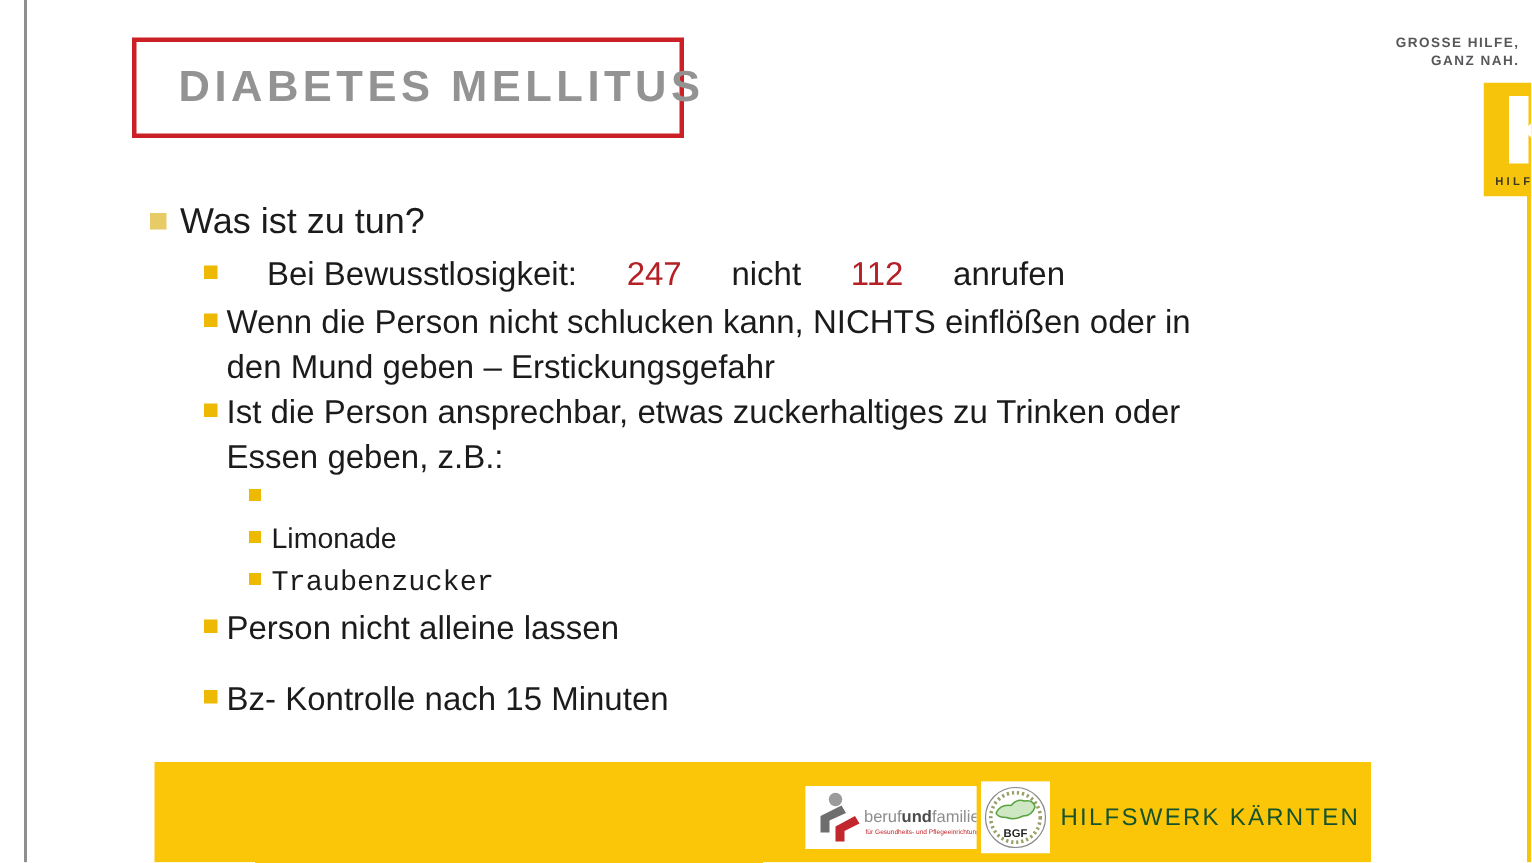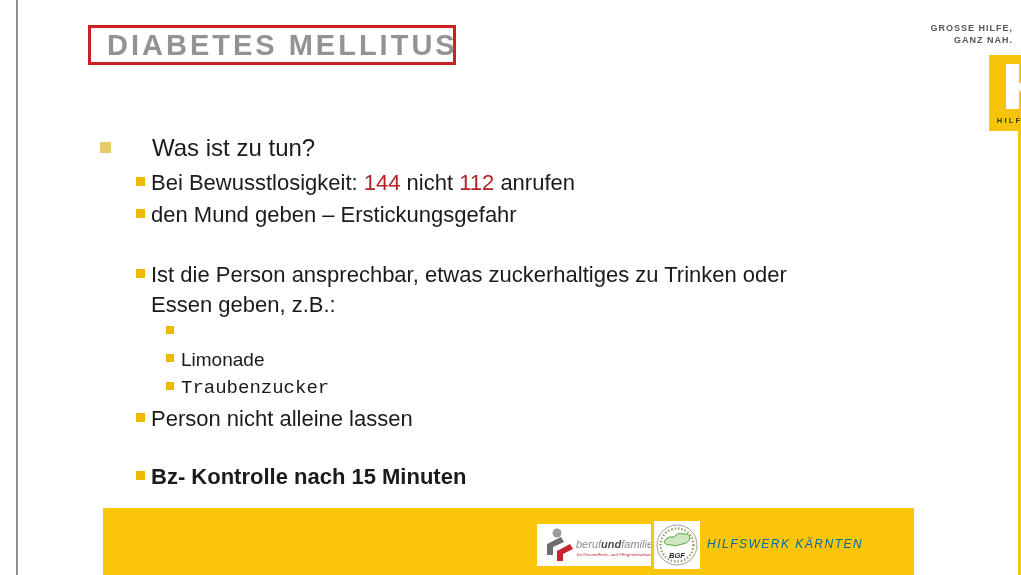--- a/index.html
+++ b/index.html
@@ -5,50 +5,50 @@
   * { margin:0; padding:0; box-sizing:border-box; }
   html,body { background:#ffffff; }
   .slide {
     position:relative; width:1021px; height:575px; overflow:hidden;
     background:#ffffff; font-family:"Liberation Sans", sans-serif;
   }
   .left-rule { position:absolute; left:16px; top:0; width:2px; height:575px; background:#8f8f8f; }
   .right-rule { position:absolute; left:1018px; top:130px; width:3px; height:445px; background:#F6C40A; }
 
   .title-box {
-    position:absolute; left:88px; top:25px; width:368px; height:40px;
-    border:3px solid #CB2026; display:flex; align-items:center; padding-left:16px;
+    position:absolute; left:88px; top:25px; width:368px; height:67px;
+    border:3px solid #CB2026; display:flex; align-items:center; padding-left:28px;
   }
   .title-box span {
     font-size:29px; font-weight:bold; color:#939393; letter-spacing:3px; white-space:nowrap;
   }
 
   .tagline {
     position:absolute; right:8px; top:22px; text-align:right;
     font-size:9px; font-weight:bold; color:#57575A; letter-spacing:1px; line-height:12px;
   }
 
   .hw-logo { position:absolute; left:941px; top:55px; width:78px; height:52px;padding-left:48px; }
 
   .row { position:absolute; display:flex; align-items:flex-start; color:#1b1b1b; }
   .row .text { white-space:nowrap; }
-  .l1 { font-size:24px; line-height:30px;gap:32px; }
+  .l1 { font-size:24px; line-height:30px; }
   .l1 .bullet { width:11px; height:11px; background:#E7CB66; margin:9px 9px 0 0; flex:0 0 auto; }
   .l2 { font-size:22px; line-height:30px; }
   .l2 .bullet { width:9px; height:9px; background:#EDB903; margin:9px 6px 0 0; flex:0 0 auto; }
   .l3 { font-size:19px; line-height:28px; }
   .l3 .bullet { width:8px; height:8px; background:#EDB903; margin:8px 7px 0 0; flex:0 0 auto; }
   .num { color:#B42025; }
-  .pre { white-space:pre; }
+  .pre { white-space:pre;margin-left:27px; }
 
-  .footer { position:absolute; left:103px; top:508px; width:811px; height:67px; background:#FCC608;font-style:italic; }
+  .footer { position:absolute; left:103px; top:508px; width:811px; height:67px; background:#FCC608; }
   .bf-logo { position:absolute; left:434px; top:16px; width:114px; height:42px; background:#ffffff; }
   .bgf-logo { position:absolute; left:551px; top:13px; width:46px; height:46px; background:#ffffff; }
   .footer-org {
-    position:absolute; left:604px; top:29px; font-size:12px; color:#0369a1;
+    position:absolute; left:604px; top:29px; font-size:16px; color:#14532d;
     letter-spacing:1.5px; white-space:nowrap;
   }
 </style>
 </head>
 <body>
 
 <div class="slide">
 
   <div class="left-rule"></div>
   <div class="right-rule"></div>
@@ -75,27 +75,28 @@
   </div>
 
   <div class="row l1" style="left:100px; top:133px;">
     <span class="bullet"></span>
     <div class="text">Was ist zu tun?</div>
   </div>
 
   <div class="row l2" style="left:136px; top:168px;">
     <span class="bullet"></span>
     <div class="text">
-      <span class="pre">Bei Bewusstlosigkeit: </span><span class="num pre">144</span><span class="pre"> nicht </span><span class="num pre">112</span><span class="pre"> anrufen</span>
+      <span class="pre">Bei Bewusstlosigkeit: </span><span class="num pre">247</span><span class="pre"> nicht </span><span class="num pre">112</span><span class="pre"> anrufen</span>
     </div>
   </div>
 
   <div class="row l2" style="left:136px; top:200px;">
     <span class="bullet"></span>
     <div class="text">
+      <div>Wenn die Person nicht schlucken kann, NICHTS einflößen oder in</div>
       <div>den Mund geben – Erstickungsgefahr</div>
     </div>
   </div>
 
   <div class="row l2" style="left:136px; top:260px;">
     <span class="bullet"></span>
     <div class="text">
       <div>Ist die Person ansprechbar, etwas zuckerhaltiges zu Trinken oder</div>
       <div>Essen geben, z.B.:</div>
     </div>
@@ -113,21 +114,21 @@
   <div class="row l3" style="left:166px; top:374px;font-family:Liberation Mono, monospace;">
     <span class="bullet"></span>
     <div class="text">Traubenzucker</div>
   </div>
 
   <div class="row l2" style="left:136px; top:404px;">
     <span class="bullet"></span>
     <div class="text">Person nicht alleine lassen</div>
   </div>
 
-  <div class="row l2" style="left:136px; top:462px;font-weight:bold;">
+  <div class="row l2" style="left:136px; top:451px;">
     <span class="bullet"></span>
     <div class="text">Bz- Kontrolle nach 15 Minuten</div>
   </div>
 
   <div class="footer">
 
     <div class="bf-logo">
       <svg width="114" height="42" viewBox="0 0 114 42">
         <rect x="0" y="0" width="114" height="42" fill="#ffffff"></rect>
         <circle cx="20" cy="9" r="4.5" fill="#9b9b9b"></circle>

